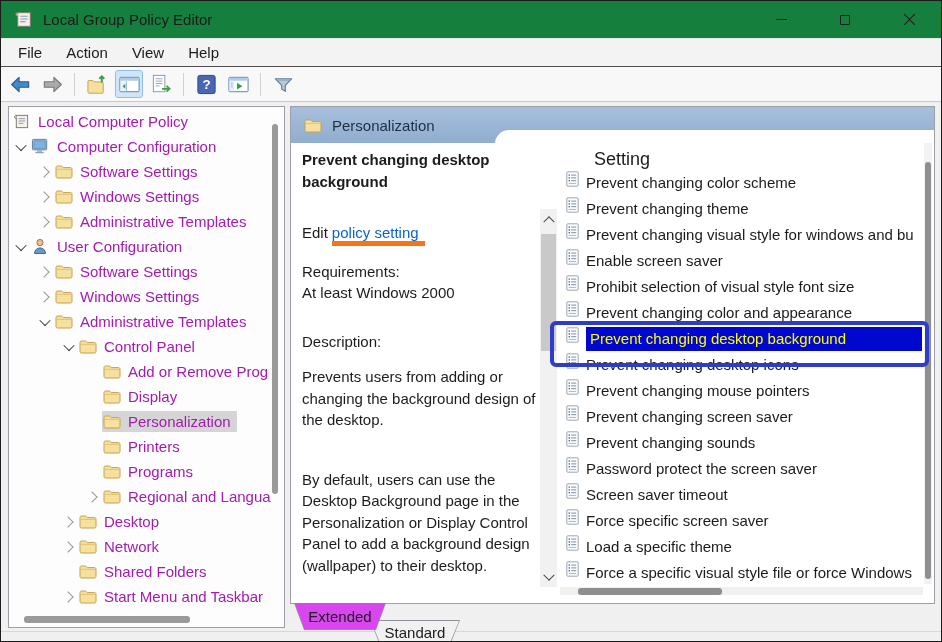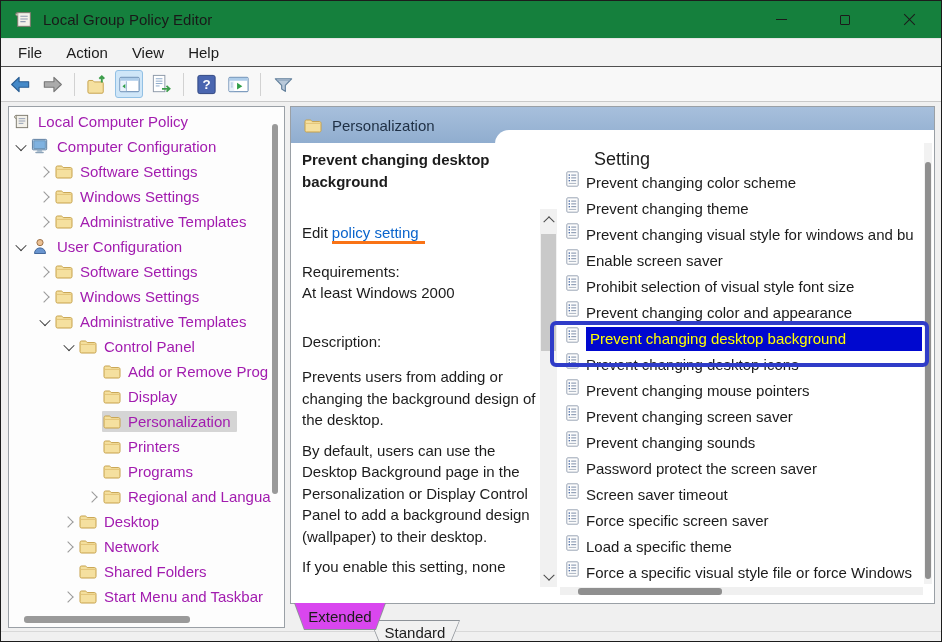--- a/index.html
+++ b/index.html
@@ -67,25 +67,25 @@
   .pheader .tico { margin:0 10px 0 13px; }
   .pheader-title { font-size:15px; color:#1e2f44; }
   .round-corner { position:absolute; left:204px; top:23px; right:0; height:14px;
                   background:#fff; border-top-left-radius:14px; z-index:1; }
 
   
   .desc-col { position:absolute; left:11px; top:36px; width:234px; z-index:2;
               font-size:15px; line-height:21.5px; color:#1c1c1c; }
   .ptitle { font-weight:bold; margin-top:6px; }
   .edit-line { margin-top:30px; }
-  .plink { color:#0a64cc; text-decoration:none; border-bottom:3px solid #f97316;
+  .plink { color:#0a64cc; text-decoration:none; border-bottom:5px solid #f97316;
            padding-right:6px; margin-left:4px; cursor:pointer; }
   .reqs { margin-top:17px; }
   .desc-label { margin-top:27px; }
-  .dp { margin-top:9px; } .dp.first { margin-top:14px; }
+  .dp { margin-top:38px; } .dp.first { margin-top:14px; }
 
   
   .dscroll { position:absolute; left:249px; top:102px; width:17px; height:378px;
              background:#f1f1f1; z-index:2; }
   .sarr { position:absolute; left:0; width:17px; height:17px; display:flex; align-items:center; justify-content:center; }
   .sarr.up { top:1px; } .sarr.down { bottom:1px; }
   .sarr::before { content:""; width:7px; height:7px; border-right:1.8px solid #4a4a4a; border-bottom:1.8px solid #4a4a4a; }
   .sarr.up::before { transform:rotate(-135deg) translate(-2px,-2px); }
   .sarr.down::before { transform:rotate(45deg) translate(-2px,-2px); }
   .dthumb { position:absolute; left:1px; top:25px; width:15px; height:117px; background:#c9c9c9; }

